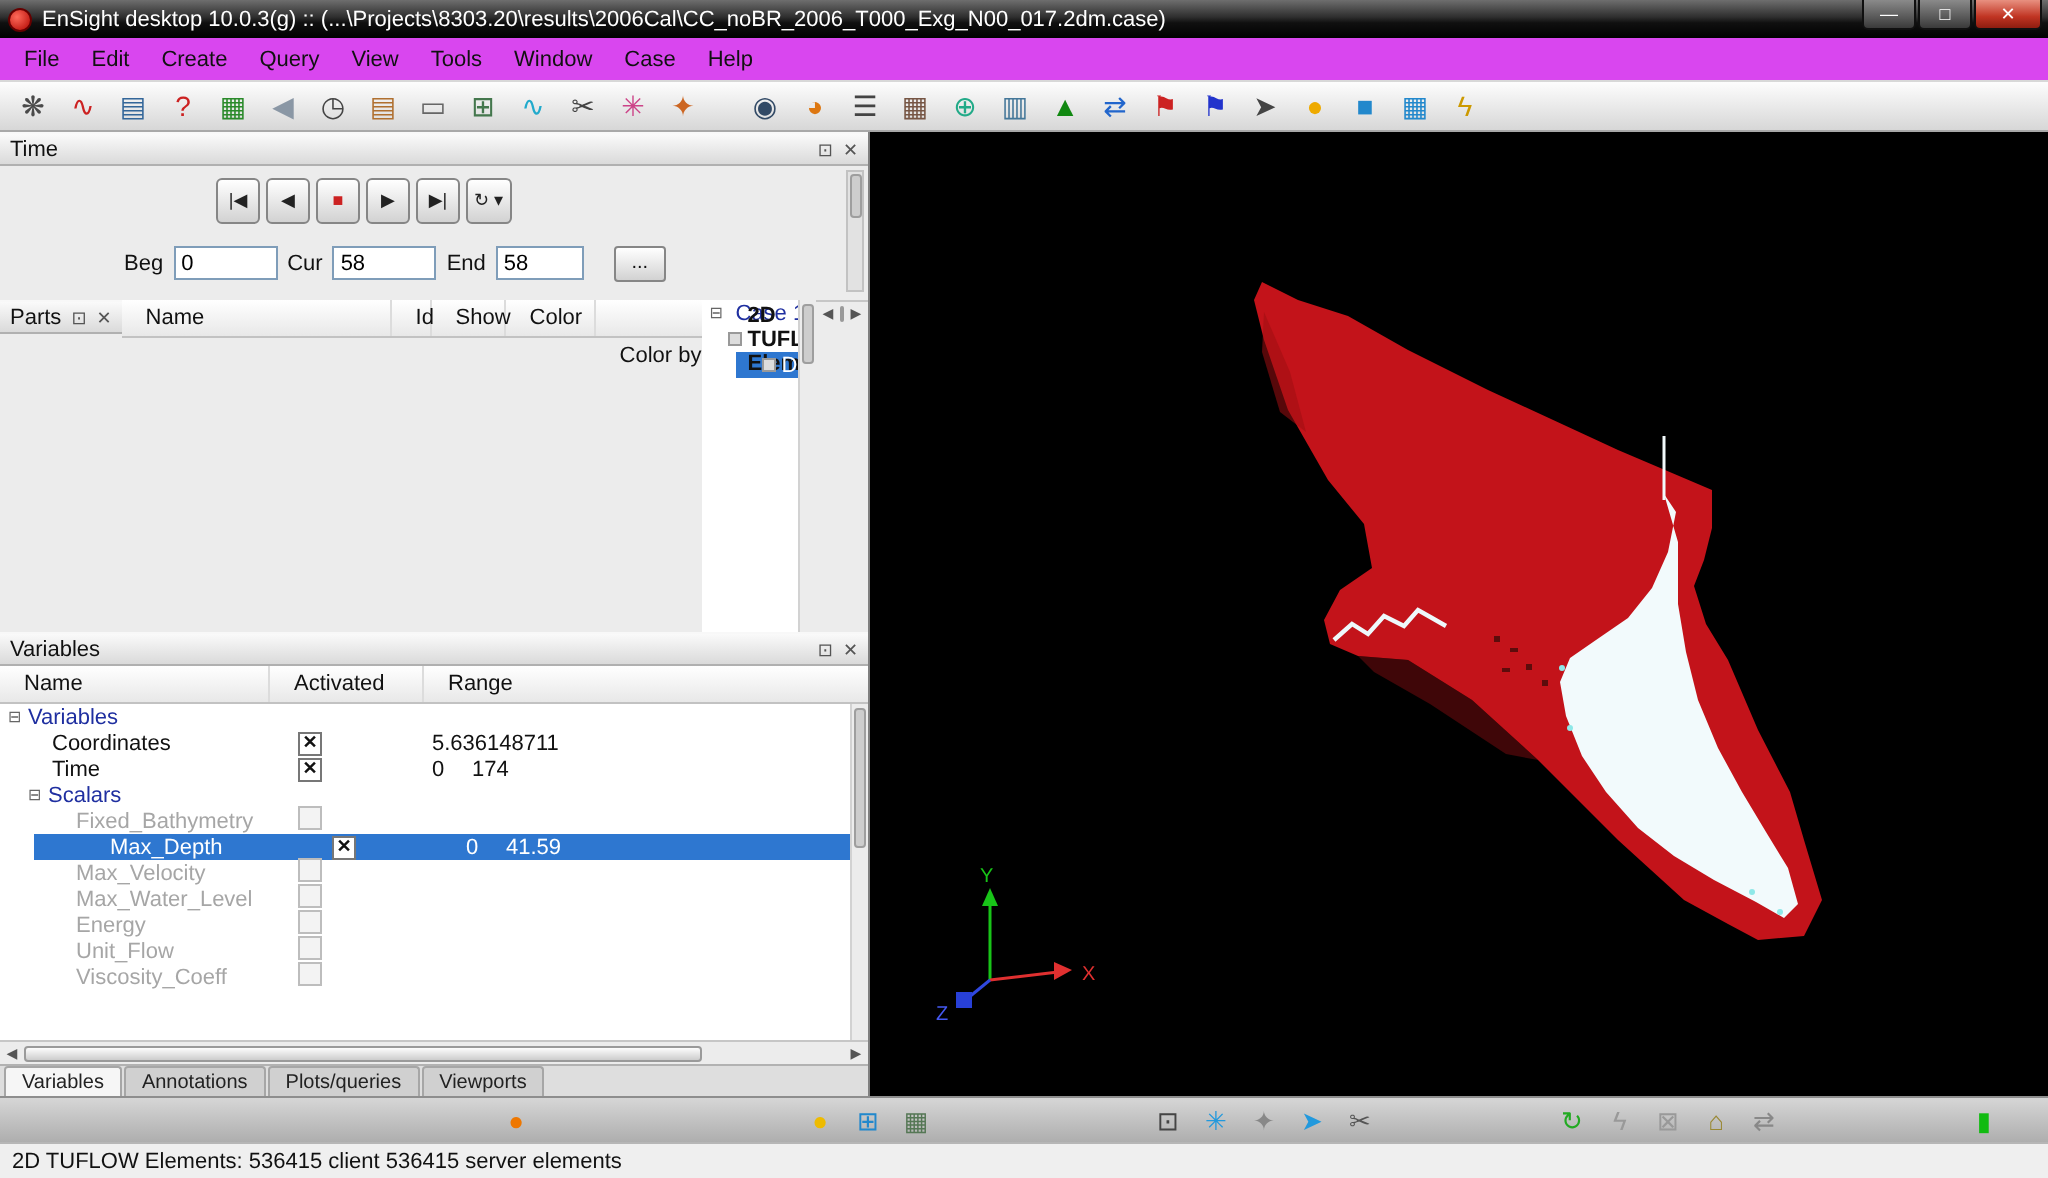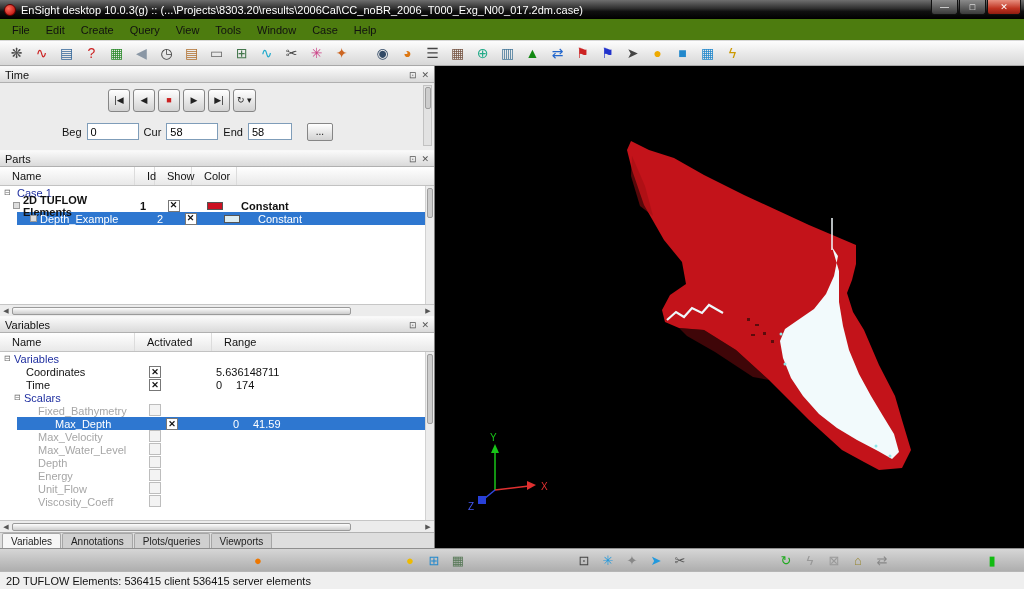--- a/index.html
+++ b/index.html
@@ -13,21 +13,21 @@
   .app-icon { width:12px; height:12px; border-radius:6px;
     background:radial-gradient(circle at 35% 35%, #ff6a5a, #b00500); border:1px solid #600; }
   .title-text { color:#fff; font-size:11px; flex:1; white-space:nowrap; overflow:hidden; }
   .win-controls { display:flex; gap:1px; margin-right:3px; align-self:flex-start; }
   .win-btn { width:27px; height:15px; font-size:9px; color:#fff; display:flex; align-items:center;
     justify-content:center; background:linear-gradient(#8a8a8a,#3a3a3a); border:1px solid #101010;
     border-top:none; border-radius:0 0 3px 3px; }
   .win-btn.close { background:linear-gradient(#e89080,#c03422 60%,#8f1d10); width:34px; }
 
   
-  .menubar { height:22px; background:#4d7c0f; display:flex; align-items:center; padding-left:4px;
+  .menubar { height:22px; background:#d946ef; display:flex; align-items:center; padding-left:4px;
     font-size:11px; border-bottom:1px solid #d8d8d8; color:#111; }
   .menu-item { padding:3px 8px; }
 
   
   .toolbar { height:25px; background:linear-gradient(#fdfdfd,#d7d7d7); border-bottom:1px solid #a8a8a8;
     display:flex; align-items:center; padding-left:4px; }
   .tool-group { display:flex; align-items:center; }
   .tool-group.view { margin-left:16px; }
   .tool-icon { width:25px; height:21px; display:inline-flex; align-items:center; justify-content:center;
     font-size:14px; line-height:1; }
@@ -60,21 +60,21 @@
 
   
   .table-header { height:19px; background:linear-gradient(#ffffff,#e8e8e8); border-bottom:1px solid #c2c2c2;
     display:flex; align-items:center; flex:none; }
   .th { font-size:11px; padding-left:12px; border-right:1px solid #dcdcdc; height:100%;
     display:flex; align-items:center; }
   .th.pname { width:135px; } .th.pid { width:20px; } .th.pshow { width:37px; }
   .th.pcolor { width:45px; } .th.pcolorby { flex:1; border-right:none;margin-top:38px; }
   .th.vname { width:135px; } .th.vact { width:77px; } .th.vrange { flex:1; border-right:none; }
 
-  .parts-section { height:166px; display:flex; flex-direction:column; flex:none; }
+  .parts-section { height:166px; display:flex; flex:none; }
   .parts-body { flex:1; background:#fff; position:relative; overflow:hidden; }
   .p-row { height:13px; display:flex; align-items:center; }
   .case-row { padding-left:4px; gap:3px; }
   .expander { font-size:8px; color:#666; width:10px; flex:none; }
   .group-label { color:#1f2fa0; }
   .cell.pname { width:135px; display:flex; align-items:center; padding-left:13px; gap:3px; }
   .part-type-icon { width:7px; height:7px; border:1px solid #999; background:#ddd; flex:none; }
   .cell.pid { width:20px; padding-left:5px; }
   .cell.pshow { width:37px; display:flex; justify-content:center; }
   .cell.pcolor { width:45px; display:flex; justify-content:center; }
@@ -368,27 +368,20 @@
           </div>
 
           <div class="v-row disabled">
             <span class="cell vname ind2">
                 <span class="vlabel">Max_Water_Level</span>
               </span>
             <span class="cell vact"><span class="checkbox empty"></span></span>
             <span class="cell vrange"></span>
           </div>
 
-          <div class="v-row disabled">
-            <span class="cell vname ind2">
-                <span class="vlabel">Depth</span>
-              </span>
-            <span class="cell vact"><span class="checkbox empty"></span></span>
-            <span class="cell vrange"></span>
-          </div>
 
           <div class="v-row disabled">
             <span class="cell vname ind2">
                 <span class="vlabel">Energy</span>
               </span>
             <span class="cell vact"><span class="checkbox empty"></span></span>
             <span class="cell vrange"></span>
           </div>
 
           <div class="v-row disabled">

